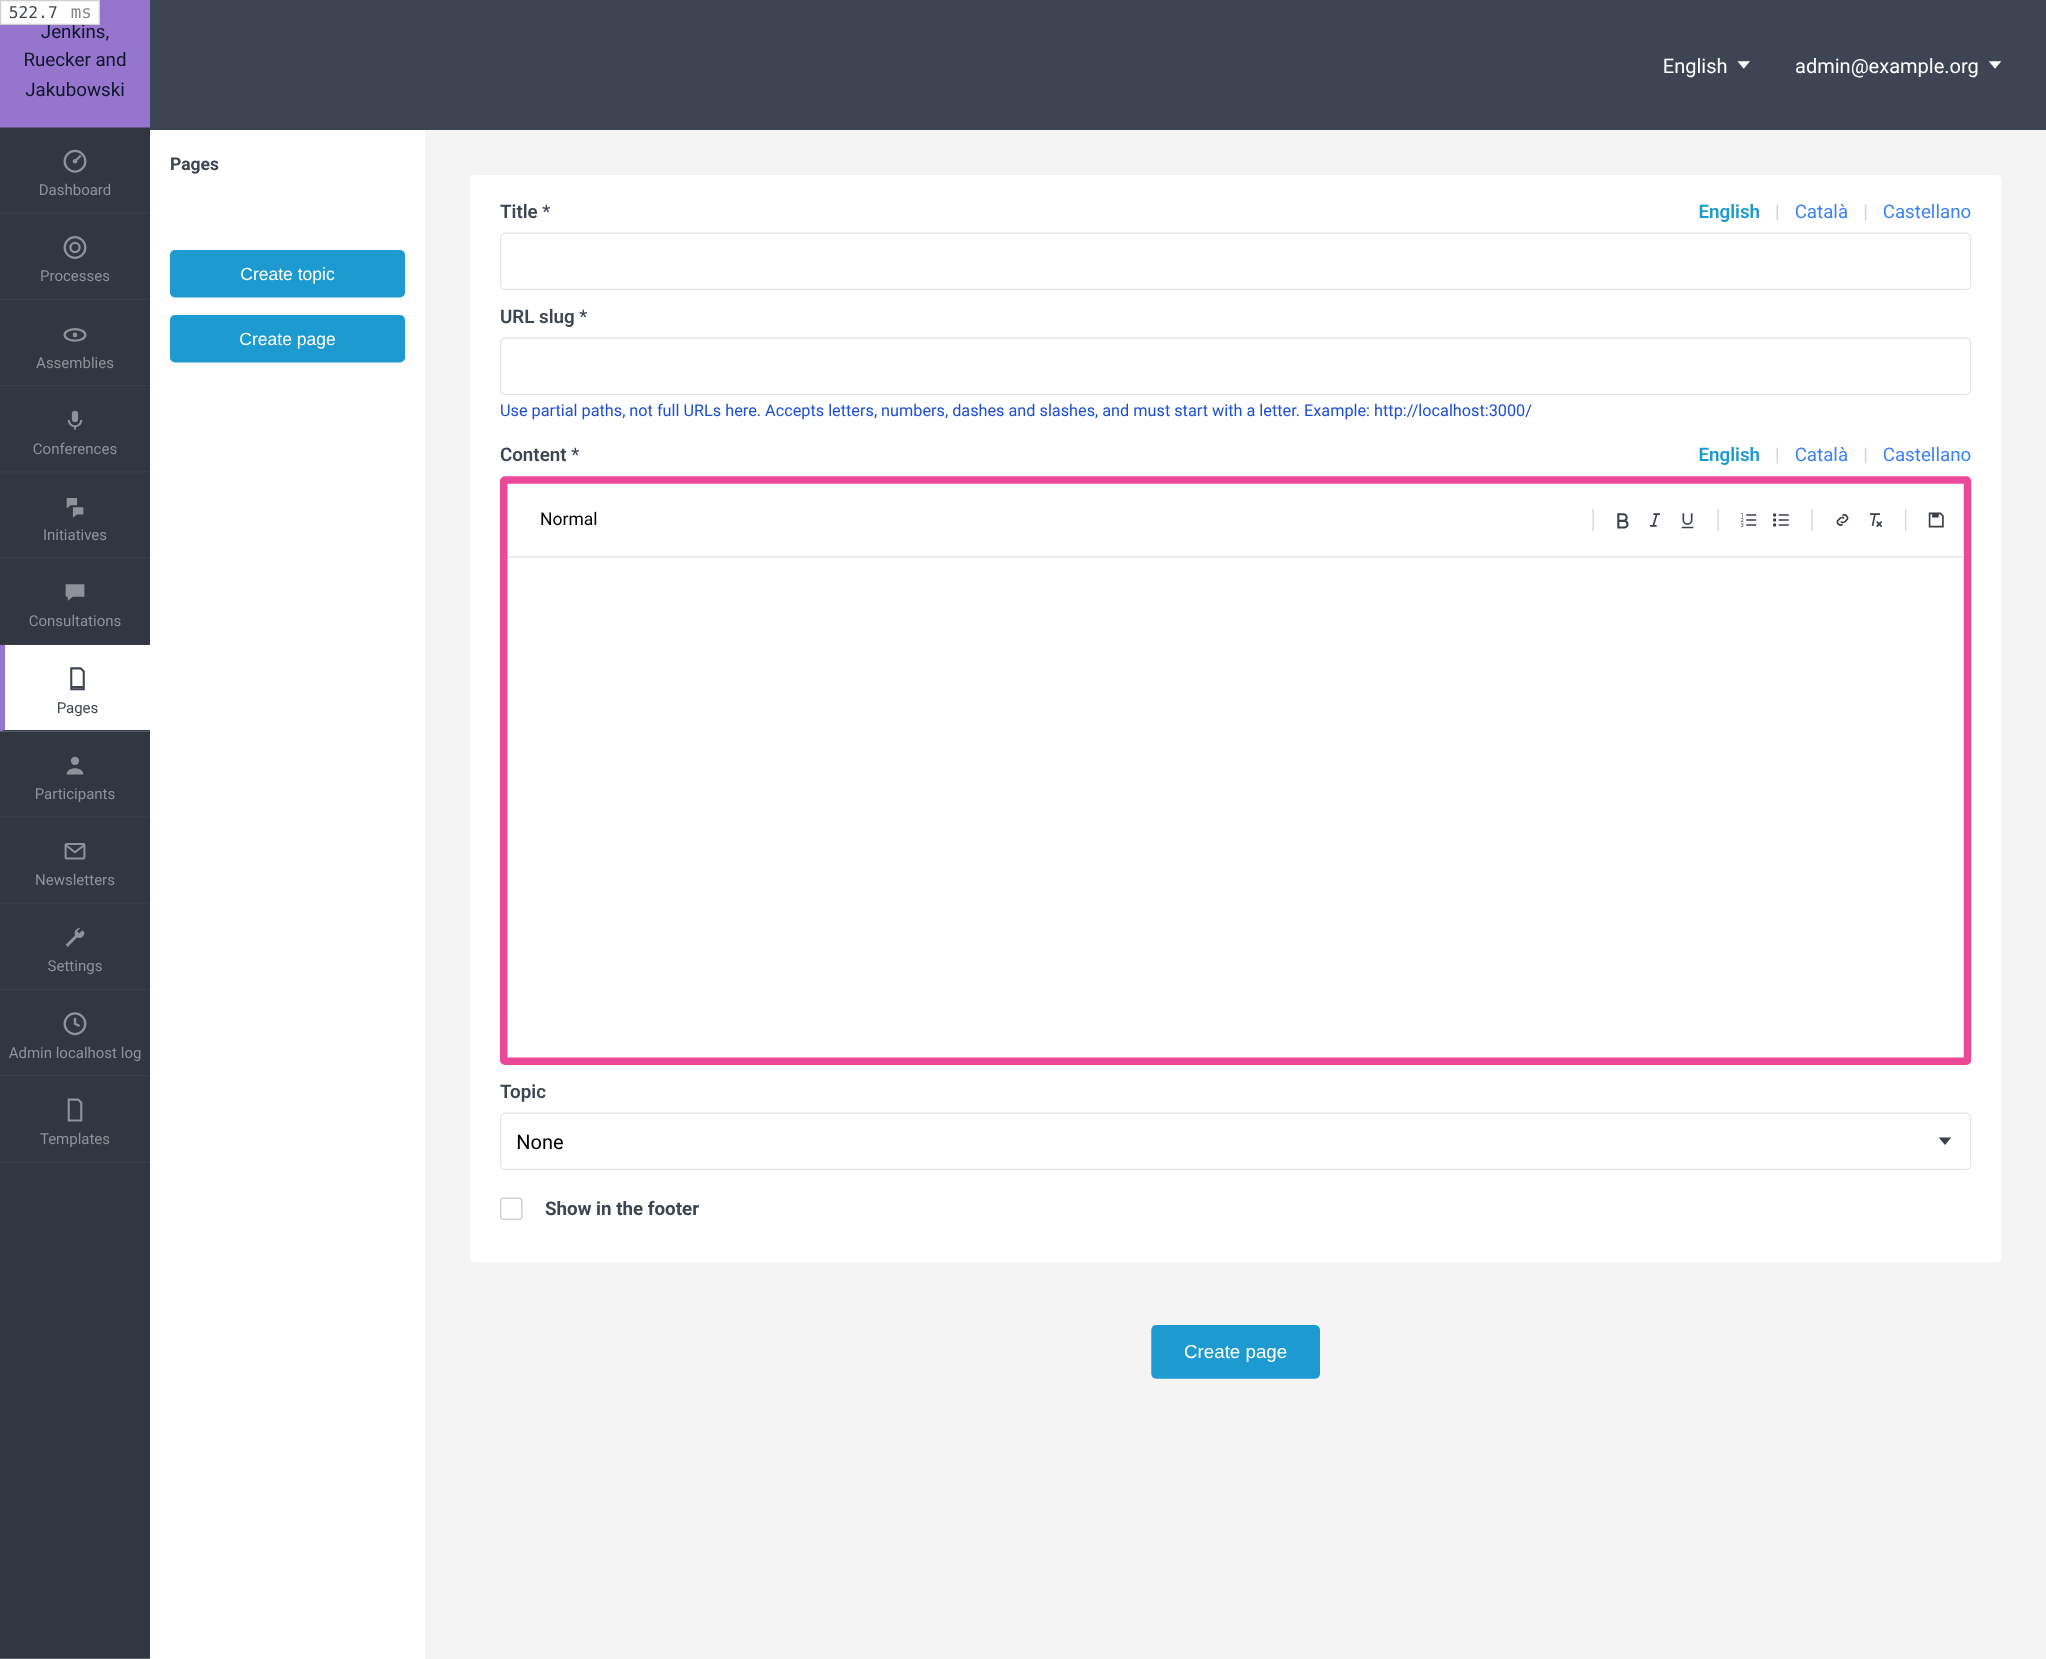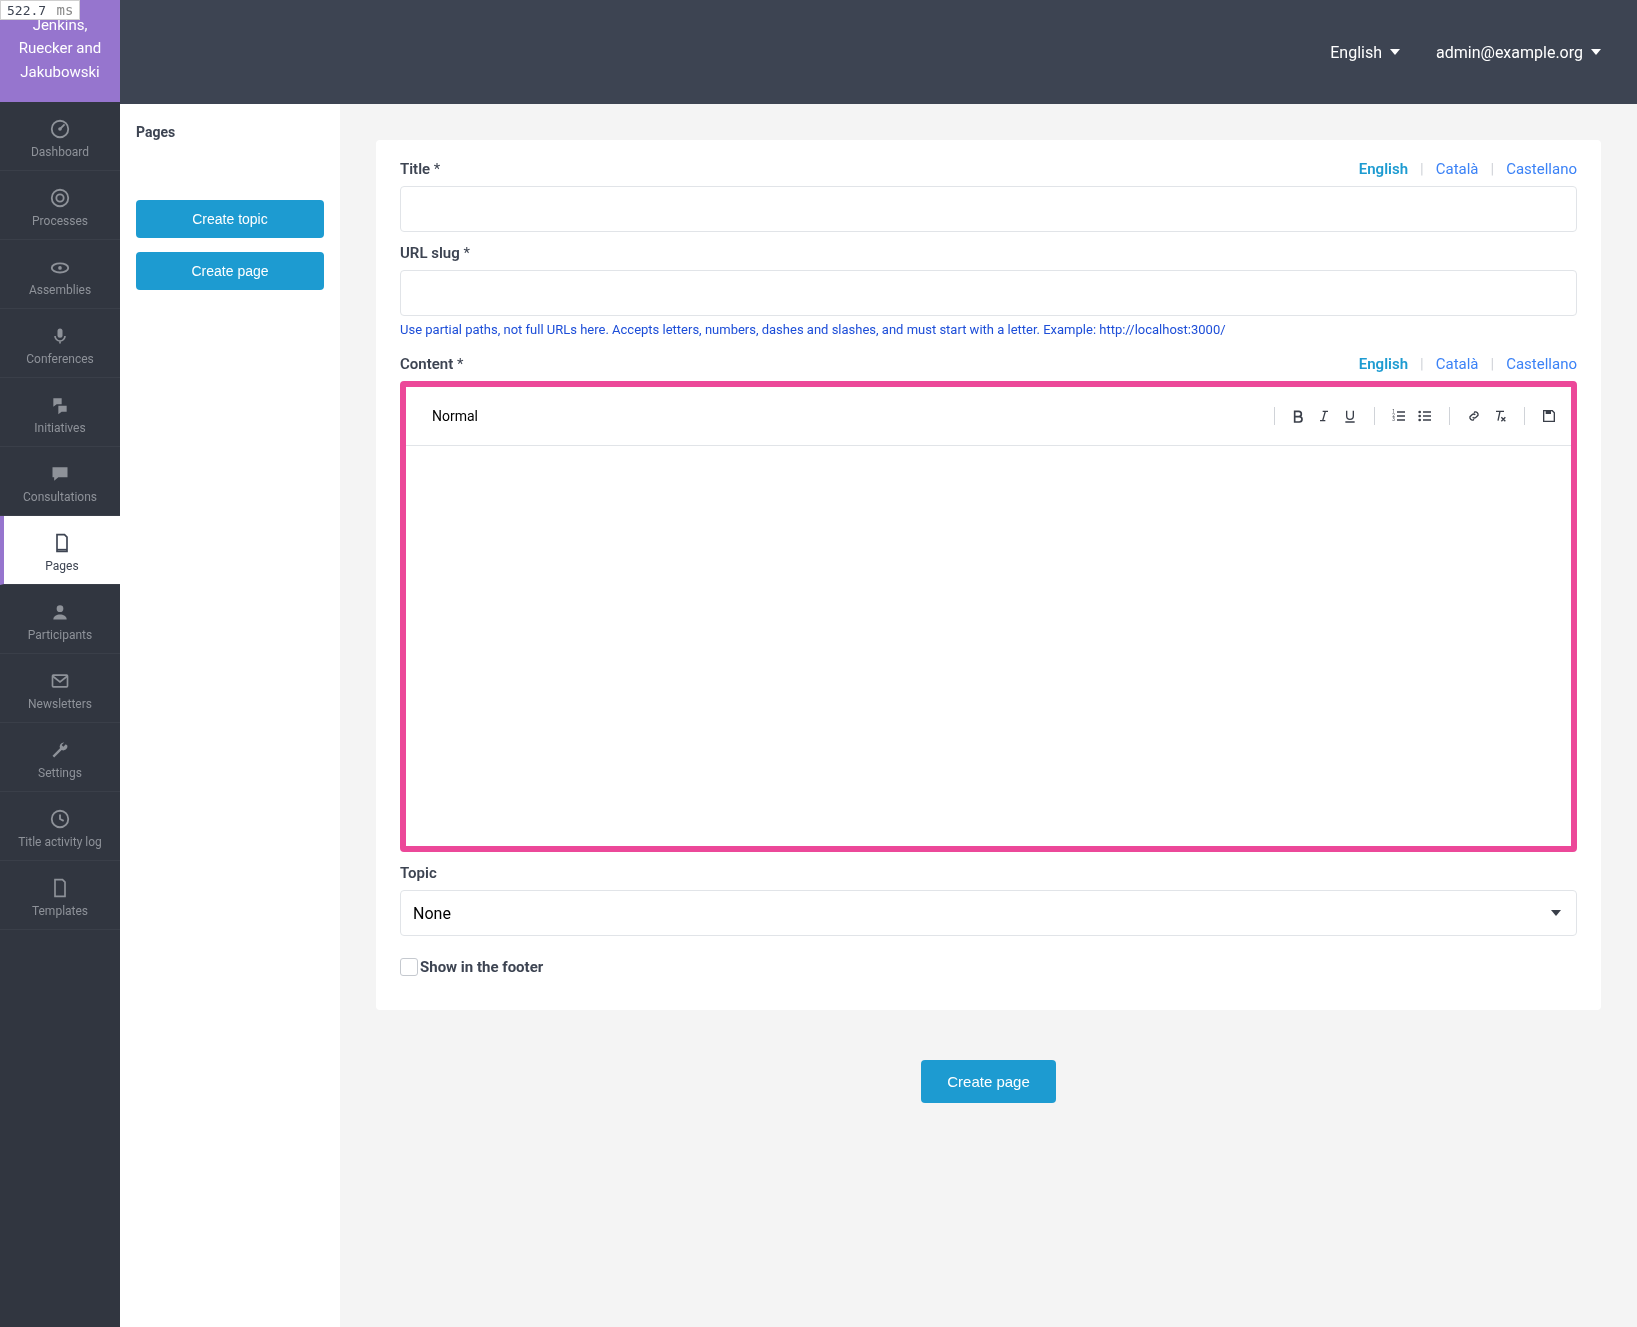--- a/index.html
+++ b/index.html
@@ -22,21 +22,21 @@
 
   
   .sidebar{
     position:absolute; top:0; left:0; bottom:0;
     width:120px;
     background:#313640;
     color:#8e9299;
   }
   .org-badge{
     background:#9675ce;
-    color:#ffffff;
+    color:#0f172a;
     text-align:center;
     font-size:15px;
     line-height:1.55;
     padding:14px 6px 18px;
   }
   .nav-item{
     display:flex; flex-direction:column; align-items:center;
     gap:4px;
     padding:15px 2px 11px;
     font-size:12px;
@@ -153,21 +153,21 @@
     overflow:hidden;
     background:#fff;
   }
   .num-spin span{
     width:14px; height:11px; display:flex;align-items:center;justify-content:center;
     font-size:8px; cursor:pointer; line-height:1;
     background:#f4f5f6;
   }
   .num-spin span + span{border-top:1px solid #d0d3d8}
 
-  .chk-row{display:flex;align-items:center;gap:2px;margin-top:22px}
+  .chk-row{display:flex;align-items:center;gap:18px;margin-top:22px}
   .chk-row input[type=checkbox]{
     width:18px;height:18px;
     appearance:none;-webkit-appearance:none;
     border:1px solid #c5c9cf;border-radius:3px;background:#fff;cursor:pointer;
   }
   .chk-row label{font-weight:700;font-size:15px}
 
   .submit-wrap{text-align:center;margin-top:50px}
   .submit-wrap .btn{display:inline-block;width:auto;padding:13px 26px;font-size:15px}
 </style>
@@ -269,21 +269,21 @@
     </span>
     <span>Settings</span>
   </div>
   <div class="nav-item">
     <span class="ico">
       <svg viewBox="0 0 24 24" width="22" height="22">
           <circle cx="12" cy="12" r="9" fill="none" stroke="currentColor" stroke-width="2"></circle>
           <path d="M12 7v5l4 2" stroke="currentColor" stroke-width="2" fill="none"></path>
         </svg>
     </span>
-    <span>Title activity log</span>
+    <span>Admin localhost log</span>
   </div>
   <div class="nav-item">
     <span class="ico">
       <svg viewBox="0 0 24 24" width="20" height="20">
           <path d="M6 2h9l3 3v17H6z" fill="none" stroke="currentColor" stroke-width="2"></path>
         </svg>
     </span>
     <span>Templates</span>
   </div>
 </nav>

